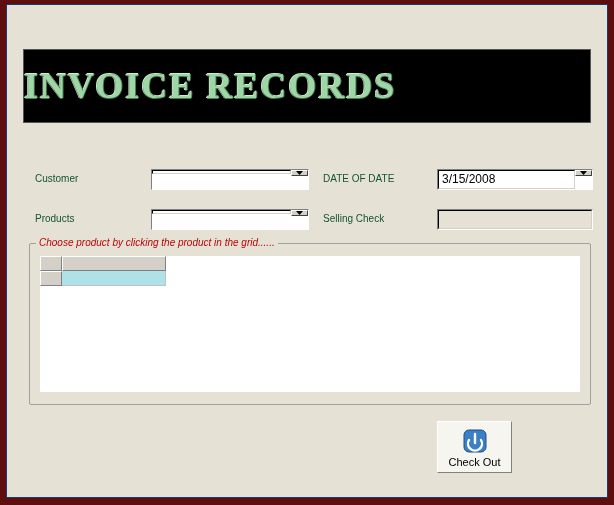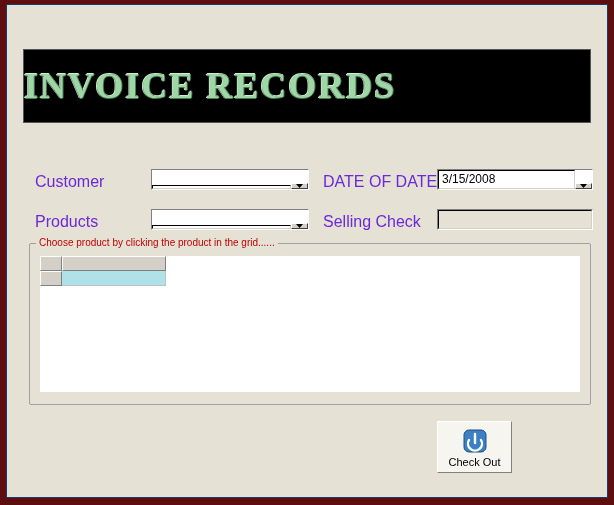--- a/index.html
+++ b/index.html
@@ -46,29 +46,29 @@
     font-family: Georgia, "Times New Roman", serif;
     font-weight: bold;
     font-size: 36px;
     letter-spacing: 2px;
     color: #9fd6a6;
     text-shadow: 0 1px 0 #4a7a52, 1px 0 0 #4a7a52, 0 -1px 0 #cfeccf, -1px 0 0 #cfeccf;
   }
 
   .label {
     position: absolute;
-    color: #6d28d9;
-    font-size: 16px;
+    color: #14532d;
+    font-size: 10px;
   }
 
   .combo {
     position: absolute;
     height: 21px;
     display: flex;
-    align-items: flex-end;
+    align-items: flex-start;
     background: #fff;
     border-top: 1px solid #808080;
     border-left: 1px solid #808080;
     border-right: 1px solid #fff;
     border-bottom: 1px solid #fff;
   }
   .combo-inner {
     flex: 1;
     border-top: 1px solid #000;
     border-left: 1px solid #000;
@@ -121,20 +121,21 @@
     border-radius: 2px;
   }
   .groupbox-legend {
     position: absolute;
     top: -7px;
     left: 6px;
     background: #e5e2d5;
     padding: 0 3px;
     color: #c00000;
     font-size: 10px;
+    font-style: italic;
   }
   .grid-region {
     position: absolute;
     left: 10px;
     top: 12px;
     width: 540px;
     height: 136px;
     background: #fff;
     overflow: hidden;
   }

